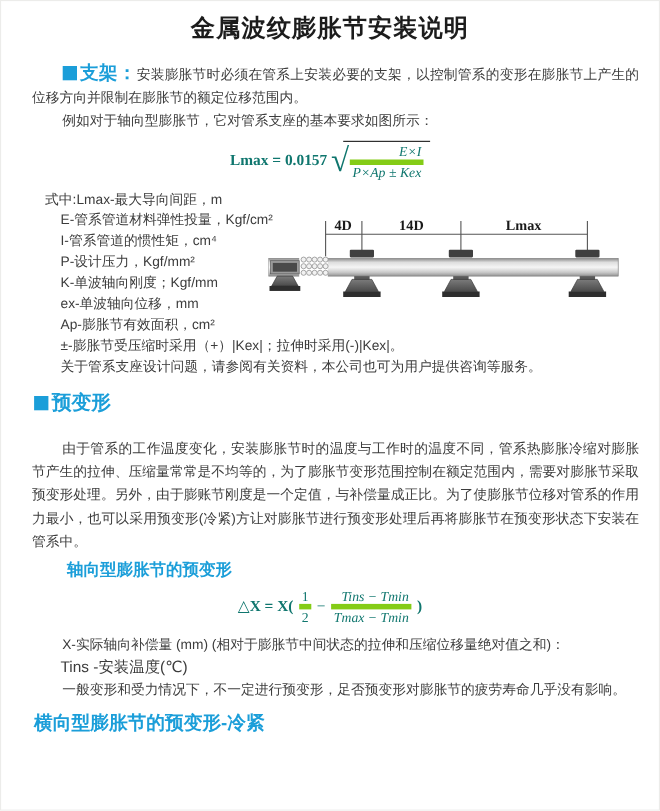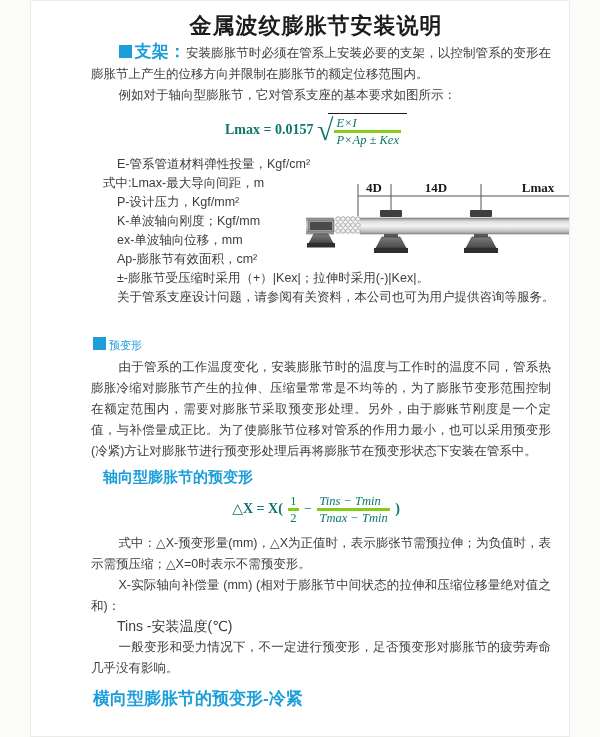--- a/index.html
+++ b/index.html
@@ -1,63 +1,63 @@
 <!DOCTYPE html>
 <html style="--accent: #1b9ed9; --ink: #3c3c3c;"><head>
 <meta charset="utf-8">
 <style>
   :root { --accent: #1b9ed9; --ink: #3c3c3c; }
   html,body { margin:0; padding:0; background:#fbfbf9; }
   .page {
-    width:540px; height:737px; margin:0 auto; background:#ffffff;
+    width:600px; height:737px; margin:0 auto; background:#ffffff;
     font-family:"Liberation Sans","DejaVu Sans",sans-serif;
     color:var(--ink); position:relative; overflow:hidden;
-    border:1px solid #ececea; box-sizing:border-box;padding-left:32px;
+    border:1px solid #ececea; box-sizing:border-box;
   }
   .title {
     text-align:center; font-size:22px; font-weight:bold; color:#1c1c1c;
     padding-top:10px; letter-spacing:1px;
   }
   .para {
     font-size:12.5px; line-height:21px; text-align:justify;
     margin:0 18px 0 28px;
   }
   .indent { text-indent:2.2em; }
   .sec-head-inline {
     color:var(--accent); font-size:17px; font-weight:bold;
   }
   .sq {
     display:inline-block; width:13px; height:13px; background:var(--accent);
     margin-right:3px; vertical-align:-1px;
   }
   .sec-head-block {
-    color:var(--accent); font-size:11px; font-weight:normal;
-    margin:10px 0 4px 30px;
+    color:var(--accent); font-size:18px; font-weight:bold;
+    margin:10px 0 20px 30px;
   }
   .sub-head-axial {
     color:var(--accent); font-size:15px; font-weight:bold;
-    margin:6px 0 4px 40px;
+    margin:6px 0 4px 60px;
   }
   .sub-head-lateral {
     color:var(--accent); font-size:17px; font-weight:bold;
     margin:8px 0 2px 30px;
   }
-  .first-para { margin-top:0; }
+  .first-para { margin-top:15px; }
   
   .formula {
     font-family:"Liberation Serif","DejaVu Serif",serif; color:#0f766e;
     text-align:center; font-size:14px; margin:7px 0;
     white-space:nowrap;
   }
   .formula .bold { font-weight:bold; }
   .frac {
     display:inline-flex; flex-direction:column; vertical-align:middle;
-    text-align:left; line-height:1.15; font-size:12.5px; margin:0 2px;
-  }
-  .frac .fd { border-top:3px solid #84cc16; padding:0 2px;font-family:Liberation Serif, serif; }
+    text-align:right; line-height:1.15; font-size:12.5px; margin:0 2px;
+  }
+  .frac .fd { border-top:5px solid #84cc16; padding:0 2px;font-family:Liberation Serif, serif; }
   .frac .fn { padding:0 2px; }
   .ital { font-style:italic; }
   .radical { font-size:30px; font-weight:normal; vertical-align:middle; margin-right:-5px; }
   .rad-box {
     display:inline-block; border-top:1.4px solid #1a1a1a;
     vertical-align:middle; padding:2px 4px 0 4px;
   }
   
   .defs-wrap { position:relative; margin-top:6px; min-height:172px; }
   .def-line {
@@ -81,22 +81,23 @@
 
   <div class="formula">
     <span class="bold">Lmax = 0.0157</span>
     <span class="radical">√</span><span class="rad-box"><span class="frac ital">
           <span class="fn">E×I</span>
           <span class="fd">P×Ap ± Kex</span>
         </span></span>
   </div>
 
   <div class="defs-wrap">
+    <div class="def-line lead">式中:Lmax-最大导向间距，m</div>
     <div class="def-line">E-管系管道材料弹性投量，Kgf/cm²</div>
-    <div class="def-line lead">式中:Lmax-最大导向间距，m</div>
+    <div class="def-line">I-管系管道的惯性矩，cm⁴</div>
     <div class="def-line">P-设计压力，Kgf/mm²</div>
     <div class="def-line">K-单波轴向刚度；Kgf/mm</div>
     <div class="def-line">ex-单波轴向位移，mm</div>
     <div class="def-line">Ap-膨胀节有效面积，cm²</div>
     <div class="def-line">±-膨胀节受压缩时采用（+）|Kex|；拉伸时采用(-)|Kex|。</div>
     <div class="def-line">关于管系支座设计问题，请参阅有关资料，本公司也可为用户提供咨询等服务。</div>
 
     <svg class="diagram" viewBox="0 0 356 102">
       <defs>
         <linearGradient id="pipeG" x1="0" y1="0" x2="0" y2="1">
@@ -189,21 +190,20 @@
         <span class="fd">2</span>
       </span>
     <span>−</span>
     <span class="frac ital">
         <span class="fn">Tins − Tmin</span>
         <span class="fd">Tmax − Tmin</span>
       </span>
     <span class="bold">)</span>
   </div>
 
-  <p class="para indent" style="margin-top:4px;">式中：△X-预变形量(mm)，△X为正值时，表示膨张节需预拉伸；为负值时，表示需预压缩；△X=0时表示不需预变形。</p>
   <p class="para indent" style="margin-top:0;">X-实际轴向补偿量 (mm) (相对于膨胀节中间状态的拉伸和压缩位移量绝对值之和)：</p>
 
   <div class="temp-line">Tins -安装温度(℃)</div>
 
   <p class="para indent" style="margin-top:2px;">一般变形和受力情况下，不一定进行预变形，足否预变形对膨胀节的疲劳寿命几乎没有影响。</p>
 
   <div class="sub-head-lateral">横向型膨胀节的预变形-冷紧</div>
 
 </div>
 

